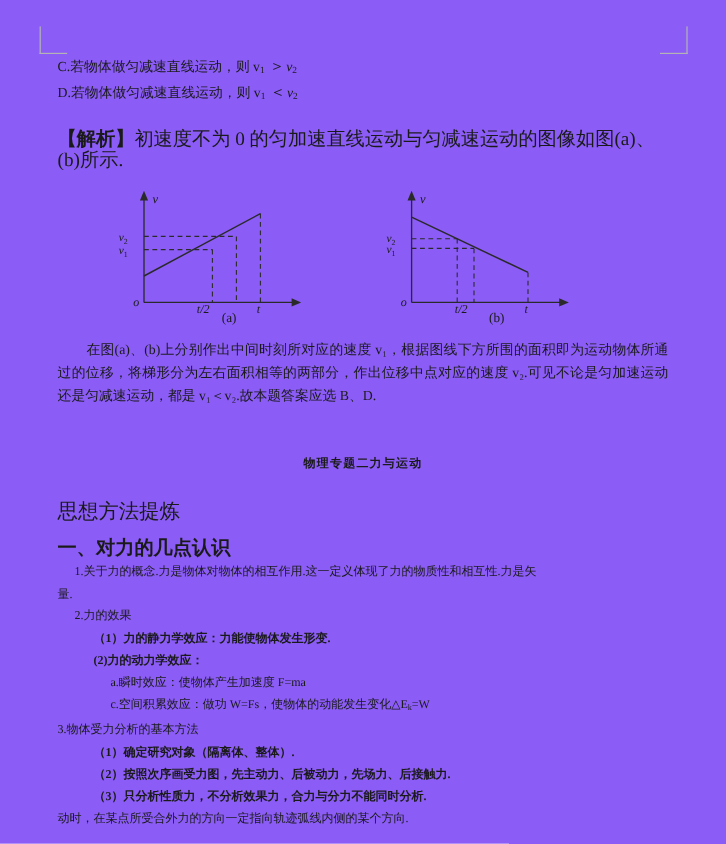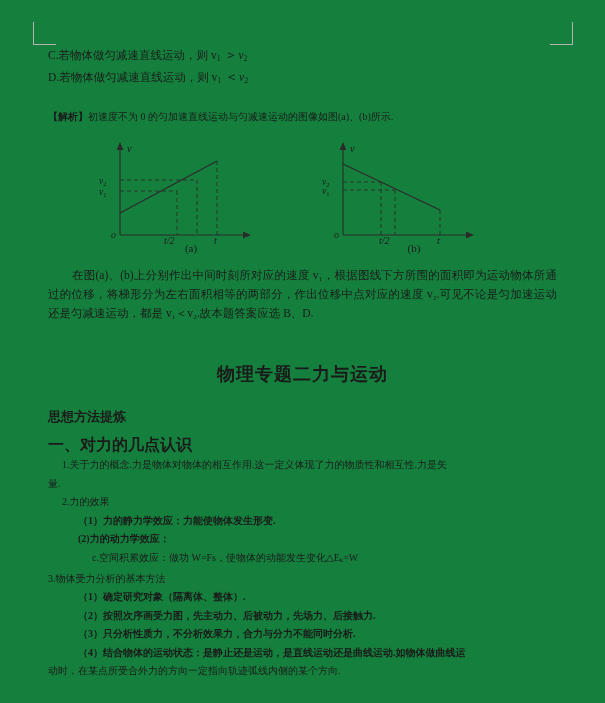--- a/index.html
+++ b/index.html
@@ -12,21 +12,21 @@
     height: 703px;
     position: relative;
     font-family: "Liberation Serif", "DejaVu Serif", serif;
     color: #1a1a1a;
     overflow: hidden;
   }
 
   .page {
     position: absolute;
     inset: 0;
-    background: #15803d;
+    background: #8b5cf6;
   }
 
   
   .crop-mark {
     position: absolute;
     width: 22px;
     height: 22px;
   }
   .crop-mark.tl {
     left: 33px;
@@ -56,21 +56,21 @@
     font-size: 11.5px;
     line-height: 18px;
     margin: 0;
     white-space: nowrap;
   }
   .opts {
     margin-top: 46px;
   }
 
   .analysis {
-    font-size: 10px;
+    font-size: 16px;
     line-height: 17px;
     margin: 19px 0 0 0;
   }
   .analysis .tag { font-weight: bold; }
 
   var, .mathvar {
     font-style: italic;
     font-family: "Liberation Serif", serif;
   }
   sub {
@@ -106,29 +106,29 @@
     font-size: 11.5px;
     line-height: 19px;
     text-align: justify;
     margin: 12px 0 0 0;
     text-indent: 24px;
   }
 
   
   .doc-title {
     text-align: center;
-    font-size: 18px;
+    font-size: 10px;
     font-weight: bold;
     margin: 39px 0 0 0;
     letter-spacing: 1px;
   }
 
   .h-section {
-    font-size: 13px;
-    font-weight: bold;
+    font-size: 17px;
+    font-weight: normal;
     margin: 22px 0 0 0;
   }
 
   .h-sub {
     font-size: 16px;
     font-weight: bold;
     margin: 9px 0 0 0;
   }
 
   .body-line {
@@ -226,23 +226,23 @@
 
     <h2 class="h-section">思想方法提炼</h2>
 
     <h3 class="h-sub">一、对力的几点认识</h3>
 
     <p class="body-line ind1">1.关于力的概念.力是物体对物体的相互作用.这一定义体现了力的物质性和相互性.力是矢</p>
     <p class="body-line ind0">量.</p>
     <p class="body-line ind1">2.力的效果</p>
     <p class="body-line ind2">（1）力的静力学效应：力能使物体发生形变.</p>
     <p class="body-line ind2">(2)力的动力学效应：</p>
+    <p class="body-line ind3">a.瞬时效应：使物体产生加速度 F=ma</p>
     <p class="body-line ind3"><span>c.空间积累效应：做功 W=Fs，使物体的动能发生变化△E</span><sub>k</sub><span>=W</span></p>
 
     <p class="body-line ind0">3.物体受力分析的基本方法</p>
     <p class="body-line ind2">（1）确定研究对象（隔离体、整体）.</p>
     <p class="body-line ind2">（2）按照次序画受力图，先主动力、后被动力，先场力、后接触力.</p>
     <p class="body-line ind2">（3）只分析性质力，不分析效果力，合力与分力不能同时分析.</p>
-    <p class="body-line ind2">（4）结合物体的运动状态：是静止还是运动，是直线运动还是曲线运动.如物体做曲线运</p>
     <p class="body-line ind0">动时，在某点所受合外力的方向一定指向轨迹弧线内侧的某个方向.</p>
 
   </div>
 </div>
 
 </body></html>

